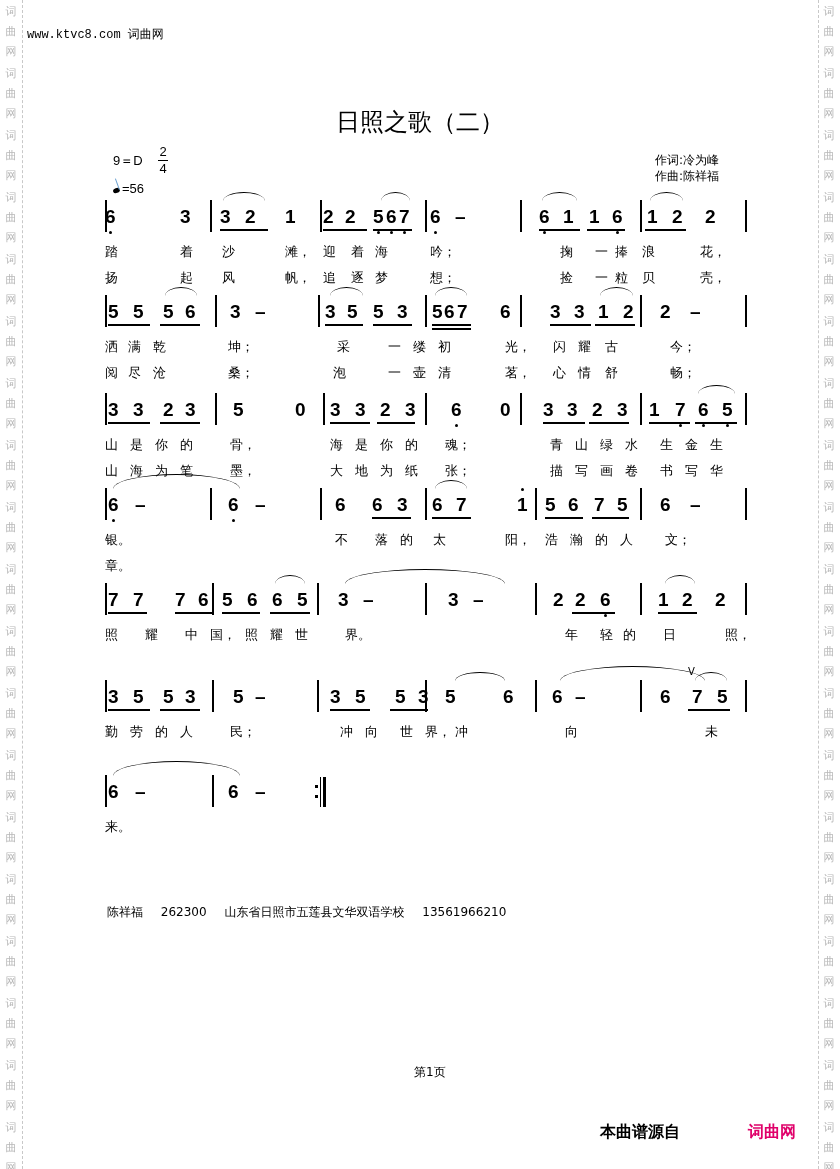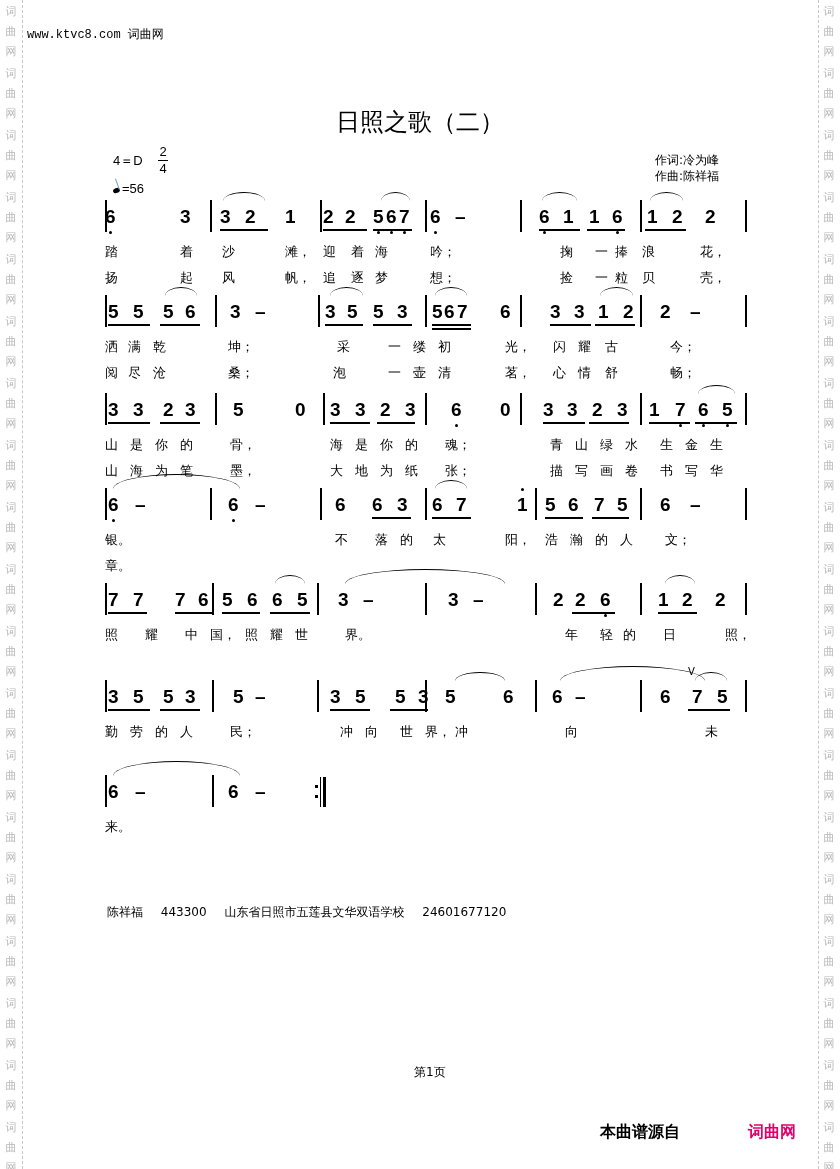--- a/index.html
+++ b/index.html
@@ -230,21 +230,21 @@
       <span>曲</span>
       <span>网</span>
     </div>
   </div>
 <div class="vline" style="left:818px"></div>
 
 <div class="site">www.ktvc8.com 词曲网</div>
 
 <div class="title">日照之歌（二）</div>
 
-<div class="key">4＝D</div>
+<div class="key">9＝D</div>
 <div class="timesig">
   <div>2</div>
   <div class="bar"></div>
   <div>4</div>
 </div>
 <div class="tempo"><span class="note"></span><span>=56</span></div>
 
 <div class="credits">
   <div>作词:冷为峰</div>
   <div>作曲:陈祥福</div>
@@ -622,20 +622,20 @@
         <div style="position:absolute;left:0;top:8px;width:3px;height:3px;background:#000"></div>
         <div style="position:absolute;left:0;top:18px;width:3px;height:3px;background:#000"></div>
         <div style="position:absolute;left:5px;top:0;width:1px;height:30px;background:#000"></div>
         <div style="position:absolute;left:8px;top:0;width:3px;height:30px;background:#000"></div>
       </div>
     </div>
   </div>
 
 <div class="footer-info">
   <span>陈祥福</span>
-  <span>443300</span>
+  <span>262300</span>
   <span>山东省日照市五莲县文华双语学校</span>
-  <span>24601677120</span>
+  <span>13561966210</span>
 </div>
 
 <div class="pageno">第1页</div>
 <div class="src">本曲谱源自</div>
 <div class="brand" style="color: rgb(224, 0, 106);">词曲网</div>
 
 </body></html>

